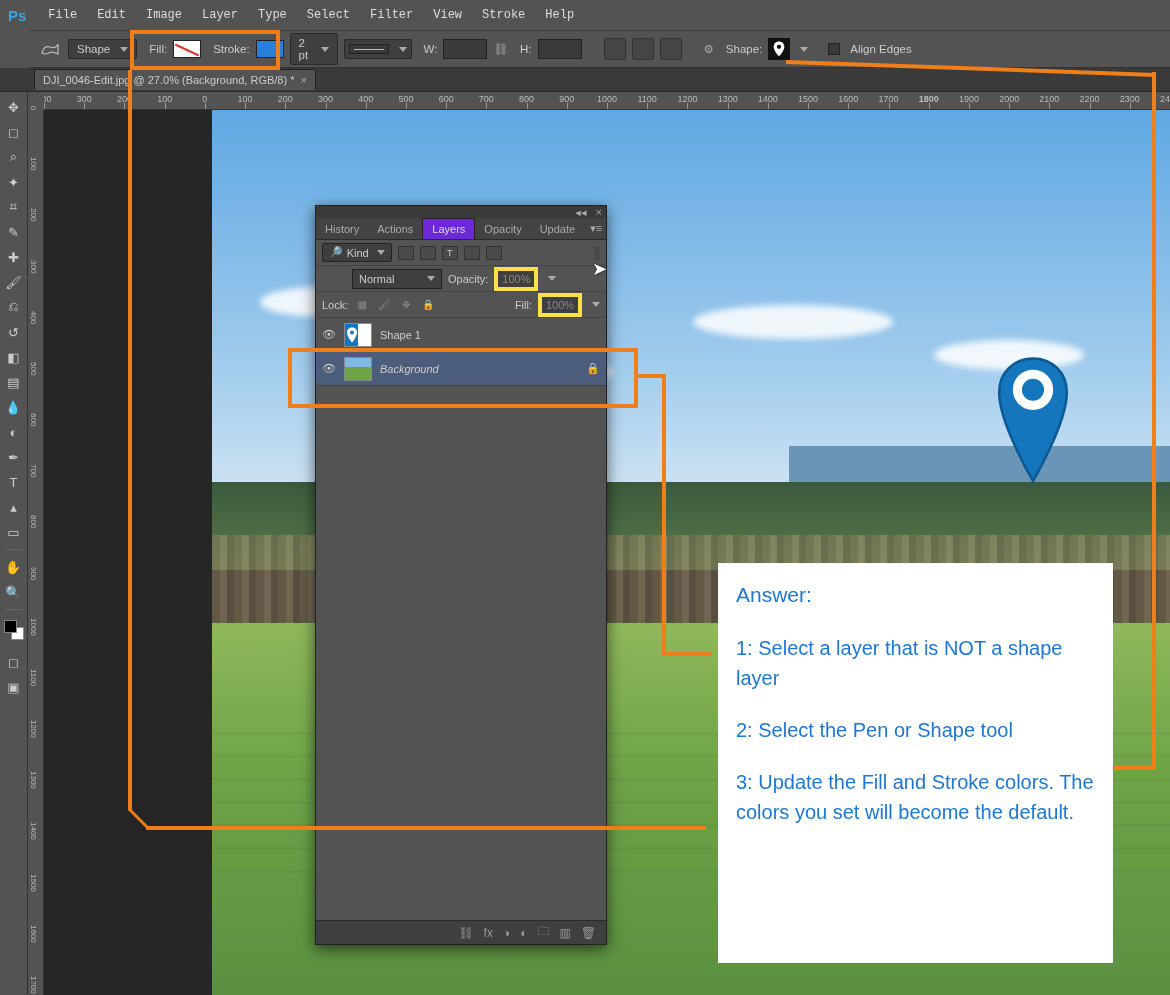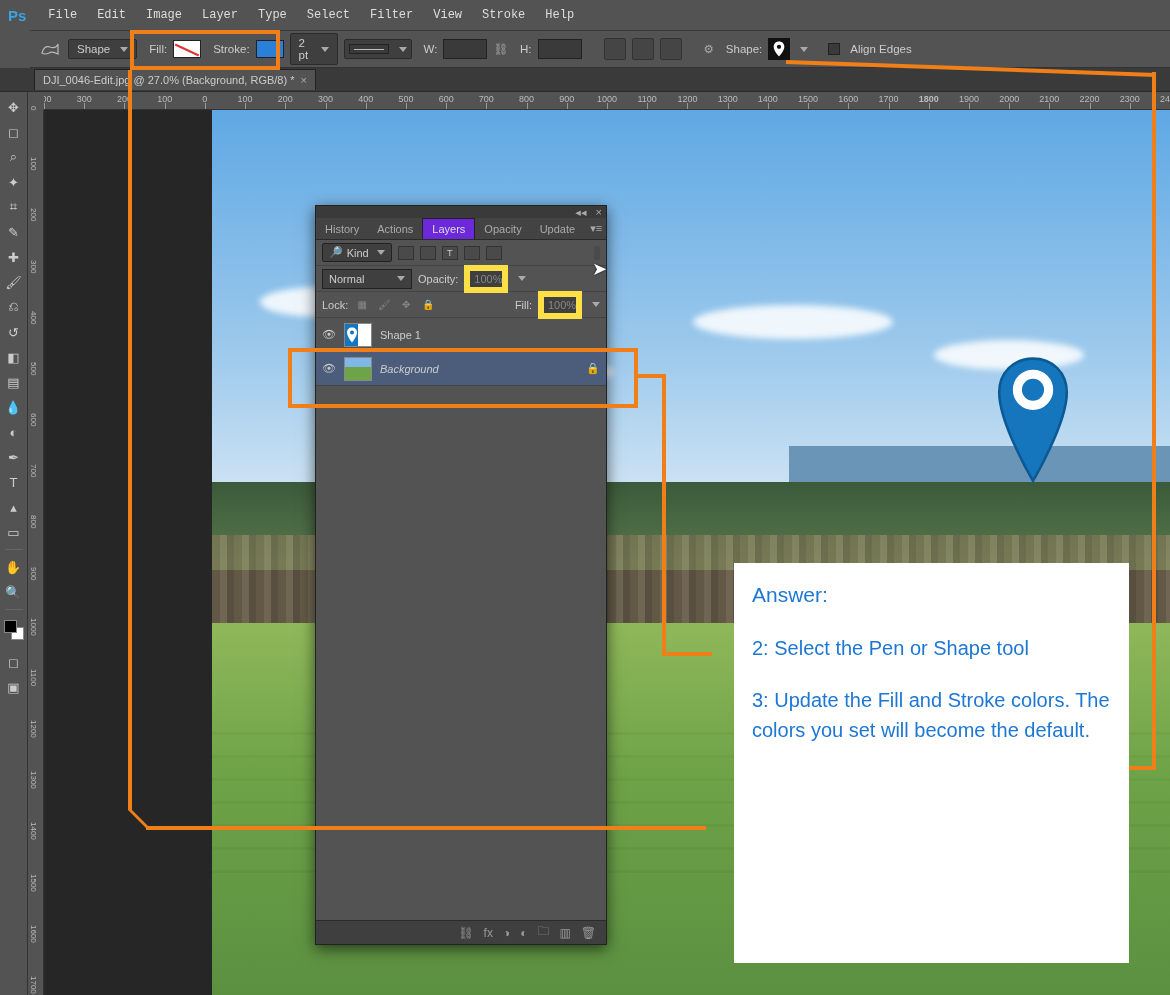--- a/index.html
+++ b/index.html
@@ -62,40 +62,40 @@
 
 .panel { position:absolute; left:315px; top:205px; width:292px; height:740px; background:#535353; border:1px solid #222; box-shadow:0 4px 14px rgba(0,0,0,0.6); color:#ccc; font-size:11px;}
 .panel .titlebar { height:12px; background:#3a3a3a; text-align:right; padding-right:4px; font-size:11px; color:#aaa;}
 .panel .tabs { height:22px; display:flex; background:#434343; border-bottom:1px solid #2a2a2a; align-items:flex-end;}
 .panel .tabs .ptab { padding:4px 9px; color:#aaa; font-size:11px;}
 .panel .tabs .ptab.active { background:#6d28d9; color:#ddd; border:1px solid #222; border-bottom:none;}
 .panel .tabs .menu { margin-left:auto; padding:4px 6px; color:#aaa;}
 .panel .row { display:flex; align-items:center; height:26px; padding:0 6px; gap:6px; border-bottom:1px solid #444;}
 .panel .filter-row .kind { background:#3f3f3f; padding:2px 6px; border:1px solid #222; border-radius:2px; display:flex; align-items:center; gap:4px;}
 .panel .ficon { width:16px; height:14px; background:#4a4a4a; border:1px solid #333;}
-.panel .blend { background:#3f3f3f; padding:3px 6px; border:1px solid #222; width:90px; display:flex; justify-content:space-between; align-items:center;}
-.panel .op-field { background:#3f3f3f; padding:2px 4px; width:44px; text-align:center; border:6px solid #fde047; color:#888;}
+.panel .blend { background:#3f3f3f; padding:3px 6px; border:1px solid #222; width:90px; display:flex; justify-content:space-between; align-items:center;margin-left:30px;}
+.panel .op-field { background:#3f3f3f; padding:2px 4px; width:44px; text-align:center; border:4px solid #fde047; color:#888;}
 .panel .lockrow .li { width:16px; height:14px; color:#888; font-size:10px; display:flex; align-items:center; justify-content:center;}
 .panel .layers { }
 .panel .layer { display:flex; align-items:center; height:34px; border-bottom:1px solid #444; padding:0 6px; gap:8px;}
 .panel .layer.selected { background:#4b5d7a;}
 .panel .eye { width:14px; text-align:center; color:#ccc;}
 .panel .thumb { width:28px; height:24px; border:1px solid #888; background:#ddd; position:relative; overflow:hidden;}
 .panel .thumb.shape { display:flex;}
 .panel .thumb.shape .half { width:50%; height:100%;}
 .panel .thumb.bg .mini-sky{position:absolute;inset:0;height:45%;background:#7fb7e6;}
 .panel .thumb.bg .mini-land{position:absolute;left:0;right:0;top:45%;bottom:0;background:#6fa348;}
 .panel .lname { font-style: normal; }
 .panel .lname.italic { font-style: italic; }
 .panel .lock-ico { margin-left:auto; color:#aaa; font-size:11px;}
 .panel .footer { position:absolute; bottom:0; left:0; right:0; height:24px; background:#3f3f3f; border-top:1px solid #2a2a2a; display:flex; align-items:center; justify-content:flex-end; gap:10px; padding:0 10px; color:#999; font-size:12px;}
 
 
 .hl { position:absolute; border:4px solid #f07f1a; pointer-events:none;}
-.answer-box { position:absolute; left:718px; top:563px; width:395px; height:400px; background:#fff; padding:16px 18px; color:#1d77d4; font-size:20px; line-height:1.5; font-family: Calibri, Arial, sans-serif; margin-left: 16px;}
+.answer-box { position:absolute; left:718px; top:563px; width:395px; height:400px; background:#fff; padding:16px 18px; color:#1d77d4; font-size:20px; line-height:1.5; font-family: Calibri, Arial, sans-serif;}
 .answer-box .hdr { font-size:21px; margin-bottom:22px;}
 .answer-box p { margin-bottom:22px;}
 .oline { position:absolute; background:#f07f1a; pointer-events:none;}
 .cursor { position:absolute; left:592px; top:258px; font-size:18px; color:#fff; text-shadow:0 0 2px #000; pointer-events:none;}
 
 </style>
 </head>
 <body>
 
 <div class="menubar">
@@ -383,15 +383,16 @@
 <div class="oline" style="left:786px; top:60px; width:370px; height:4px; transform:rotate(2deg); transform-origin:left;"></div>
 <div class="oline" style="left:1152px; top:72px; width:4px; height:694px;"></div>
 <div class="oline" style="left:798px; top:766px; width:358px; height:4px;"></div>
 
 <div class="oline" style="left:636px; top:374px; width:30px; height:4px;"></div>
 <div class="oline" style="left:662px; top:374px; width:4px; height:282px;"></div>
 <div class="oline" style="left:662px; top:652px; width:50px; height:4px;"></div>
 
 <div class="answer-box">
   <div class="hdr">Answer:</div>
+  <p>1: Select a layer that is NOT a shape layer</p>
   <p>2: Select the Pen or Shape tool</p>
   <p>3: Update the Fill and Stroke colors. The colors you set will become the default.</p>
 </div>
 
 </body></html>

